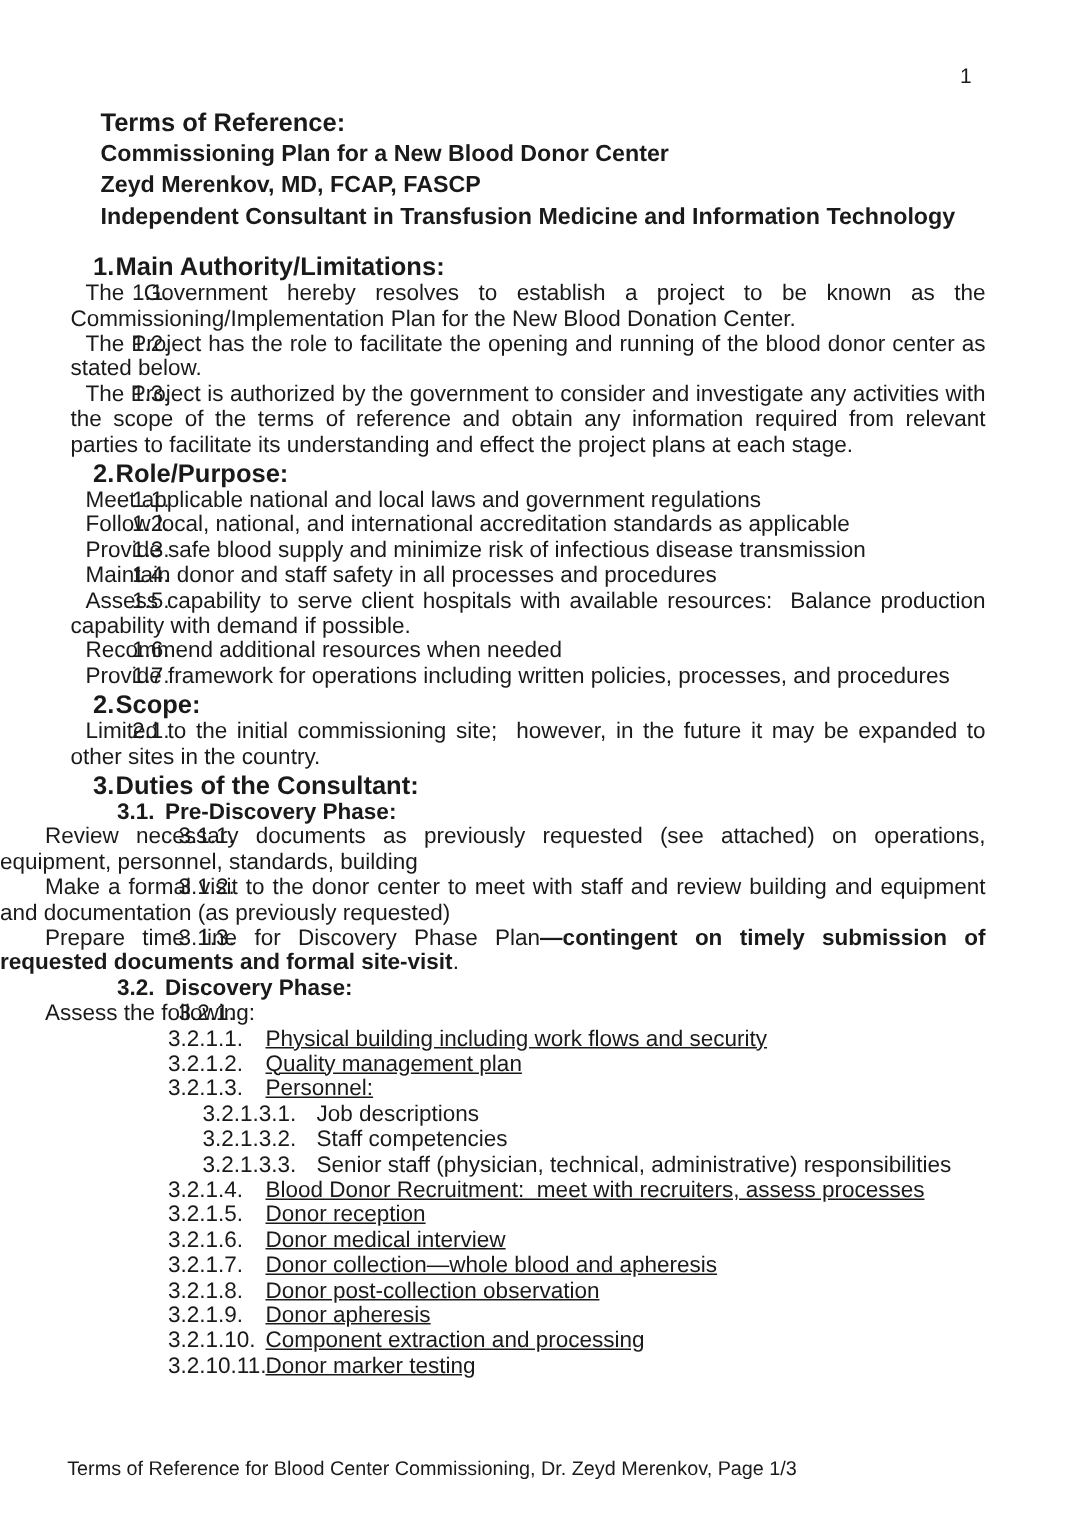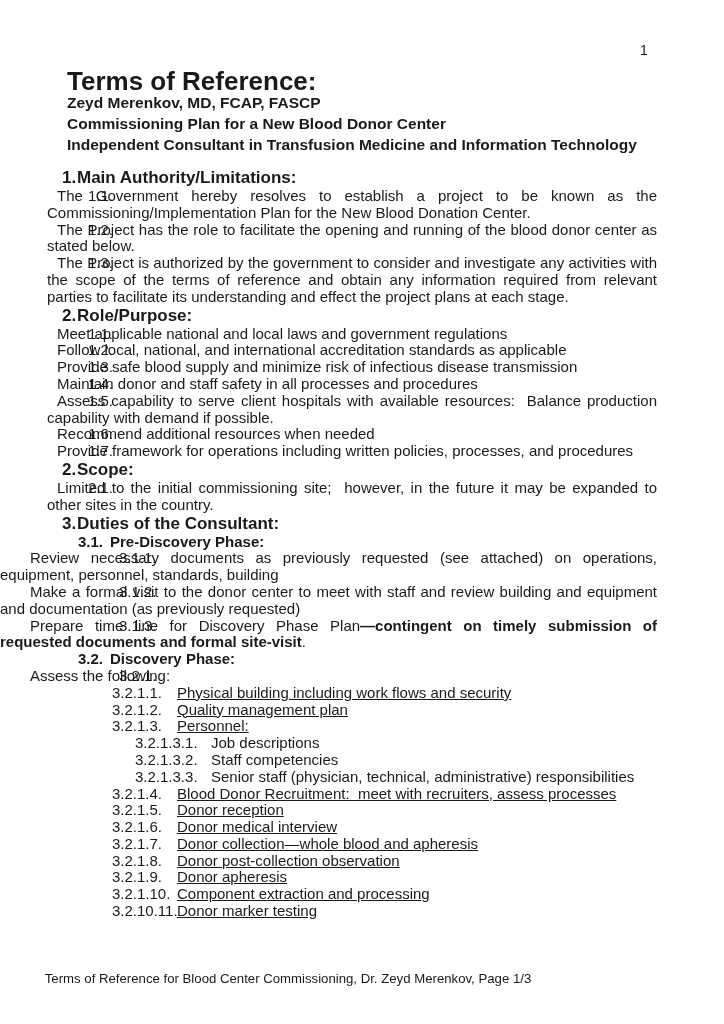--- a/index.html
+++ b/index.html
@@ -15,21 +15,21 @@
 
   .pagenum {
     position: absolute; top: 43px; left: 640px;
     font-size: 14px; line-height: 15px;
   }
 
   .titleblock {
     position: absolute; top: 70px; left: 67px; right: 30px;
     font-weight: bold; white-space: nowrap;
   }
-  .titleblock .t1 { font-size: 26px; line-height: 23px; }
+  .titleblock .t1 { font-size: 17px; line-height: 23px; }
   .titleblock .t2 { font-size: 15.5px; line-height: 20.8px; }
 
   .content { position: absolute; top: 168px; left: 0; width: 724px; }
 
   .para {
     position: relative;
     font-size: 15px; line-height: 16.8px;
     margin: 0 67px 0 0;
   }
   .para .num { position: absolute; top: 0; }
@@ -62,22 +62,22 @@
 </style>
 </head>
 <body>
 
 <div class="page">
 
   <div class="pagenum">1</div>
 
   <div class="titleblock">
     <div class="t1">Terms of Reference:</div>
+    <div class="t2">Commissioning Plan for a New Blood Donor Center</div>
     <div class="t2">Zeyd Merenkov, MD, FCAP, FASCP</div>
-    <div class="t2">Commissioning Plan for a New Blood Donor Center</div>
     <div class="t2">Independent Consultant in Transfusion Medicine and Information Technology</div>
   </div>
 
   <div class="content">
 
     <div class="para h1 nw"><span class="num">1.</span><span>Main Authority/Limitations:</span></div>
 
     <div class="para l2 j"><span class="num">1.1.</span><span>The Government hereby resolves to establish a project to be known as the Commissioning/Implementation Plan for the New Blood Donation Center.</span></div>
     <div class="para l2 j"><span class="num">1.2.</span><span>The Project has the role to facilitate the opening and running of the blood donor center as stated below.</span></div>
     <div class="para l2 j"><span class="num">1.3.</span><span>The Project is authorized by the government to consider and investigate any activities with the scope of the terms of reference and obtain any information required from relevant parties to facilitate its understanding and effect the project plans at each stage.</span></div>

